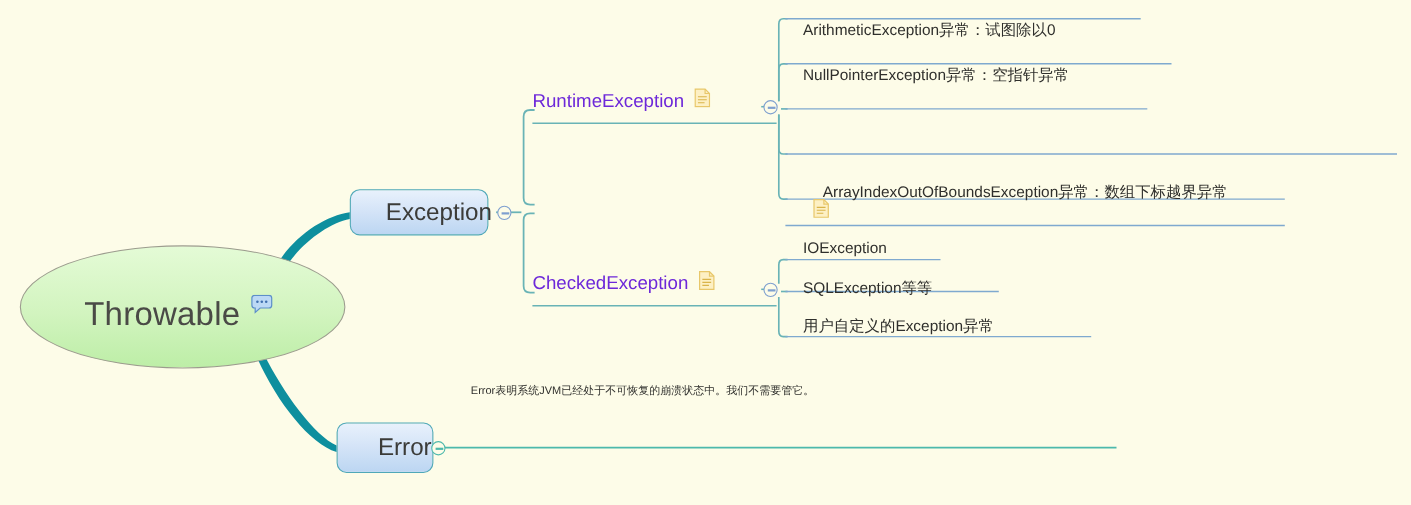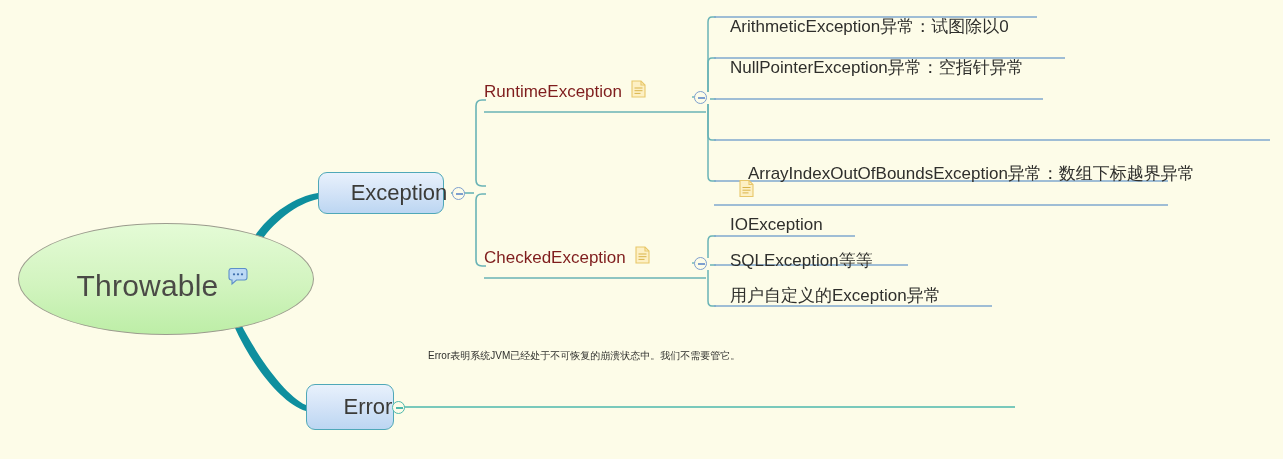--- a/index.html
+++ b/index.html
@@ -40,29 +40,29 @@
     padding-left:36px;
   }
   .box span{font-size:22px;color:#3b3b38;}
   #node-exception{left:318px;top:172px;width:126px;height:42px;}
   #node-error{left:306px;top:384px;width:88px;height:46px;}
   #node-error span{font-size:22px;}
 
   
   .lvl2{
     position:absolute;display:flex;align-items:center;
-    font-size:17px;color:#7f1d1d;white-space:nowrap;
+    font-size:17px;color:#6d28d9;white-space:nowrap;
   }
   #node-runtime{left:484px;top:80px;}
   #node-checked{left:484px;top:246px;}
 
   
   .leaf{
     position:absolute;display:flex;align-items:center;
-    font-size:17px;color:#2f2f2c;white-space:nowrap;
+    font-size:14px;color:#2f2f2c;white-space:nowrap;
   }
   .leaf .txt{line-height:1.15;}
 
   
   .note-icon{display:inline-block;margin-left:9px;vertical-align:middle;}
 
   
   .toggle{
     position:absolute;width:13px;height:13px;border-radius:50%;
     background:#fdfce8;box-sizing:border-box;

